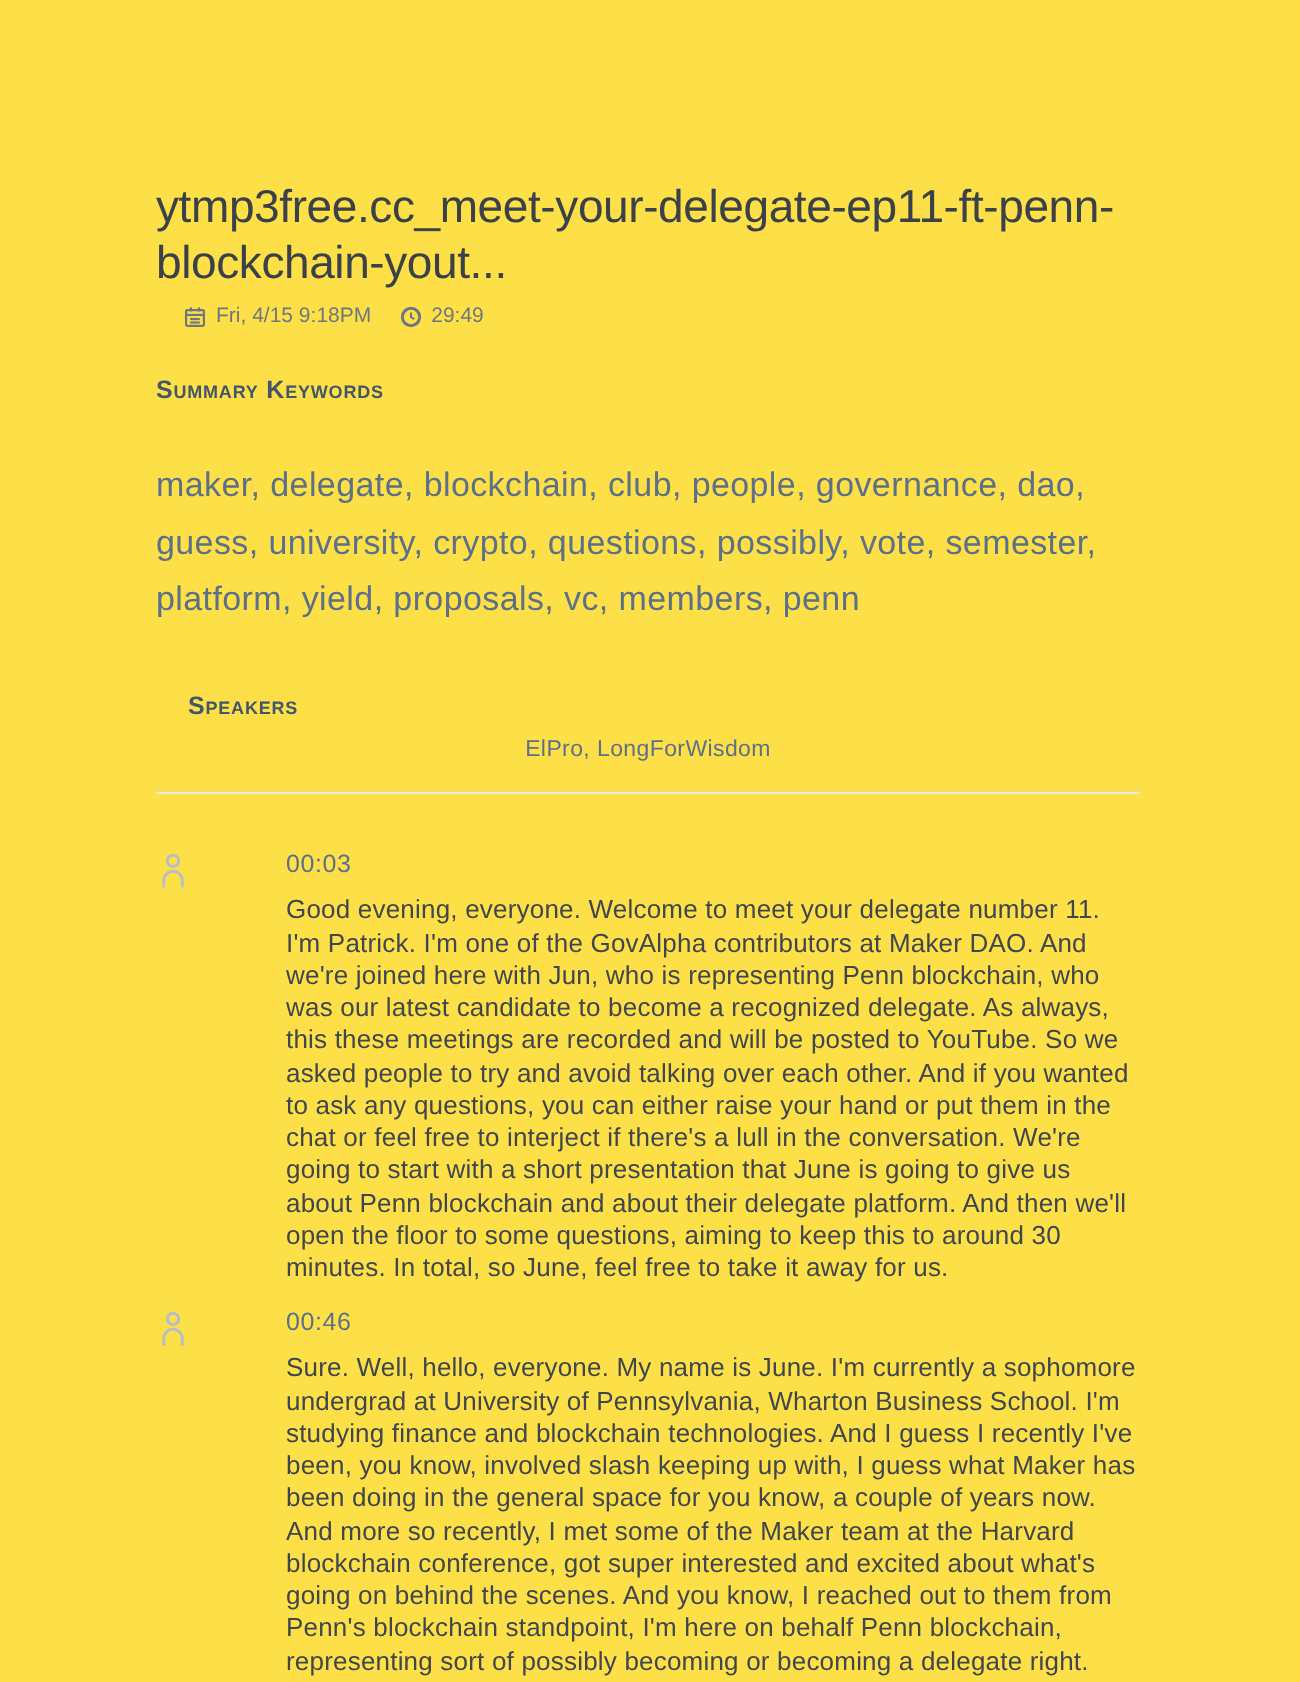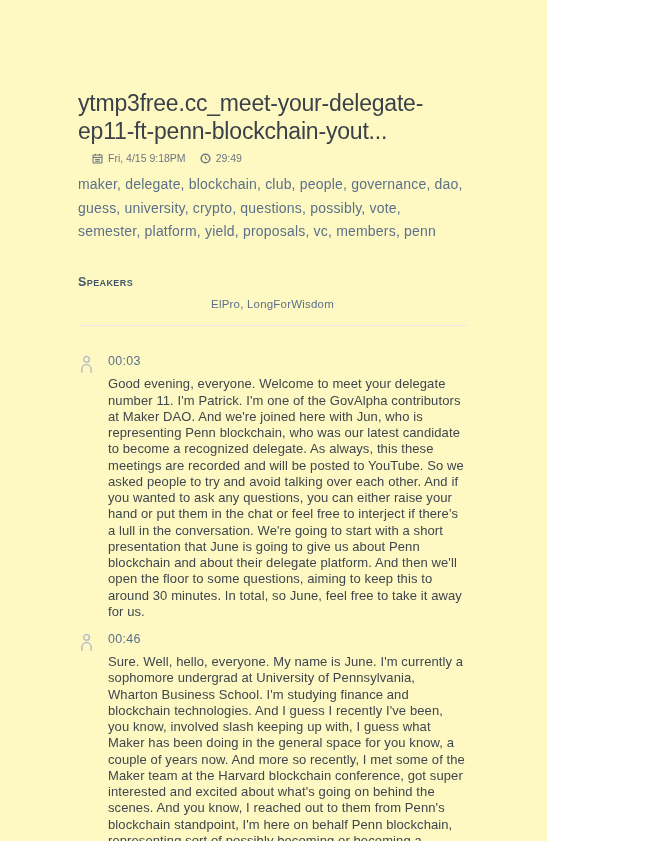--- a/index.html
+++ b/index.html
@@ -5,23 +5,23 @@
   * { margin: 0; padding: 0; box-sizing: border-box; }
   html, body { background: #ffffff; }
   body {
     width: 650px;
     height: 841px;
     font-family: "Liberation Sans", "DejaVu Sans", sans-serif;
     -webkit-font-smoothing: antialiased;
     overflow: hidden;
   }
   .page {
-    width: 547px;
+    width: 650px;
     height: 841px;
-    background: #fef9c3;
+    background: #fde047;
     padding: 90px 80px 0 78px;
   }
   .doc-title {
     font-size: 23px;
     font-weight: 400;
     color: #3b4149;
     line-height: 1.2;
     letter-spacing: -0.2px;
     word-break: break-word;
   }
@@ -38,46 +38,47 @@
   .meta-gap { width: 14px; }
   .section-label {
     margin-top: 24px;
     font-variant: small-caps;
     font-weight: 700;
     font-size: 12.5px;
     letter-spacing: 0.4px;
     color: #44566b;
   }
   .keywords {
-    margin-top: 9px;
-    font-size: 14px;
+    margin-top: 27px;
+    font-size: 17px;
     line-height: 1.67;
     color: #5c7089;
     letter-spacing: 0.2px;
     max-width: 494px;
   }
-  .speakers-label { margin-top: 32px; }
+  .speakers-label { margin-top: 32px; margin-left: 16px; }
   .speakers-value {
     margin-top: 9px;
     font-size: 11.5px;
     color: #5c7089;
     letter-spacing: 0.2px;
     text-align: center;
   }
   .divider {
     border: none;
     border-top: 1px solid #e8eaec;
     margin-top: 15px;
     width: 100%;
   }
   .transcript { margin-top: 28px; }
   .entry {
     display: grid;
     grid-template-columns: 30px 1fr;
     align-items: start;
+    gap: 35px;
   }
   .entry + .entry { margin-top: 12px; }
   .speaker-icon { padding-top: 1px; color: #b8bec6; }
   .speaker-icon svg { display: block; }
   .entry-timestamp {
     font-size: 12.5px;
     color: #5c7089;
     letter-spacing: 0.3px;
     margin-bottom: 8px;
   }
@@ -111,20 +112,21 @@
     <span class="meta-gap"></span>
     <span class="meta-icon">
       <svg width="11" height="11" viewBox="0 0 16 16" fill="none" stroke="currentColor" stroke-width="2.2">
         <circle cx="8" cy="8" r="6.3"></circle>
         <path d="M8 4.8V8l2.4 1.6" stroke-width="1.5"></path>
       </svg>
     </span>
     <span>29:49</span>
   </div>
 
+  <div class="section-label">Summary Keywords</div>
   <p class="keywords">maker, delegate, blockchain, club, people, governance, dao, guess, university, crypto, questions, possibly, vote, semester, platform, yield, proposals, vc, members, penn</p>
 
   <div class="section-label speakers-label">Speakers</div>
   <p class="speakers-value">ElPro, LongForWisdom</p>
 
   <hr class="divider">
 
   <div class="transcript">
 
     <div class="entry">

